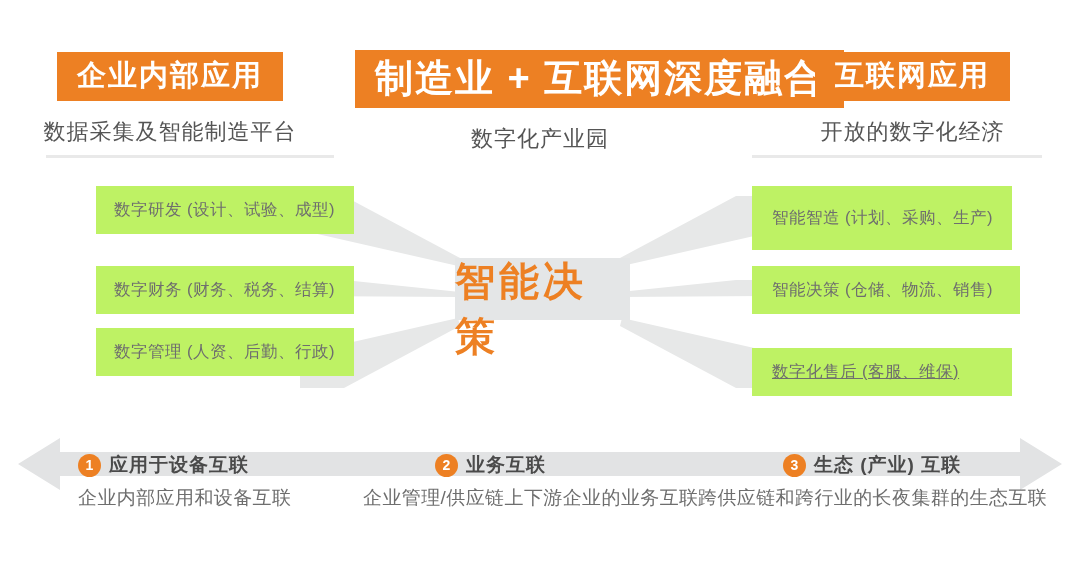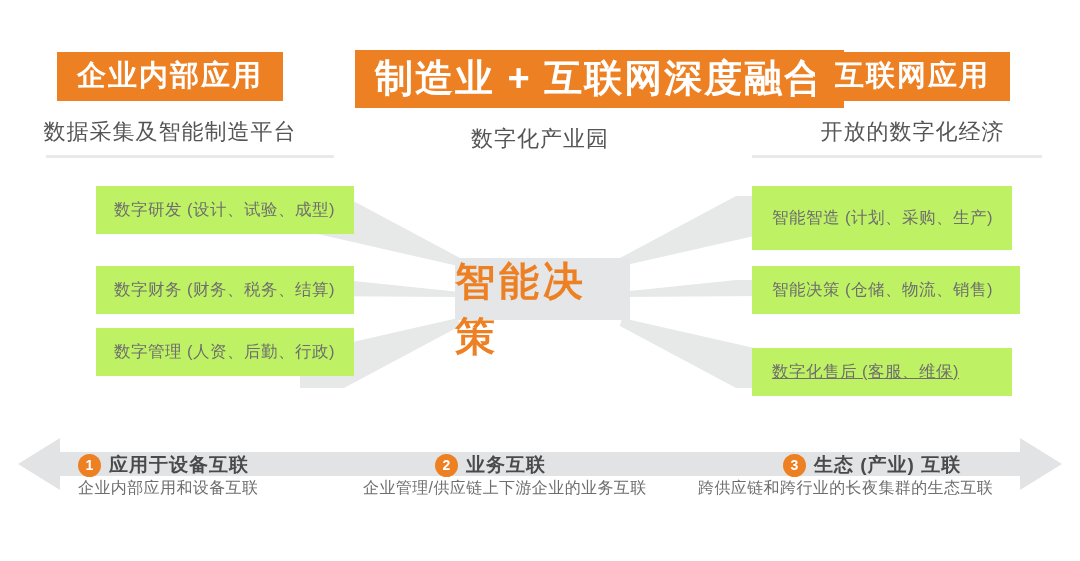--- a/index.html
+++ b/index.html
@@ -121,21 +121,22 @@
     flex: 0 0 auto;
   }
   .step-name {
     font-size: 19px;
     font-weight: bold;
     color: #4A4A4A;
     letter-spacing: 1px;
     white-space: nowrap;
   }
   .step-desc {
-    font-size: 16px;
+    margin-top: 7px;
+    font-size: 19px;
     color: #6E6E6E;
     letter-spacing: 0.4px;
     white-space: nowrap;
   }
 </style>
 </head>
 <body>
 
 <div id="canvas">
 

